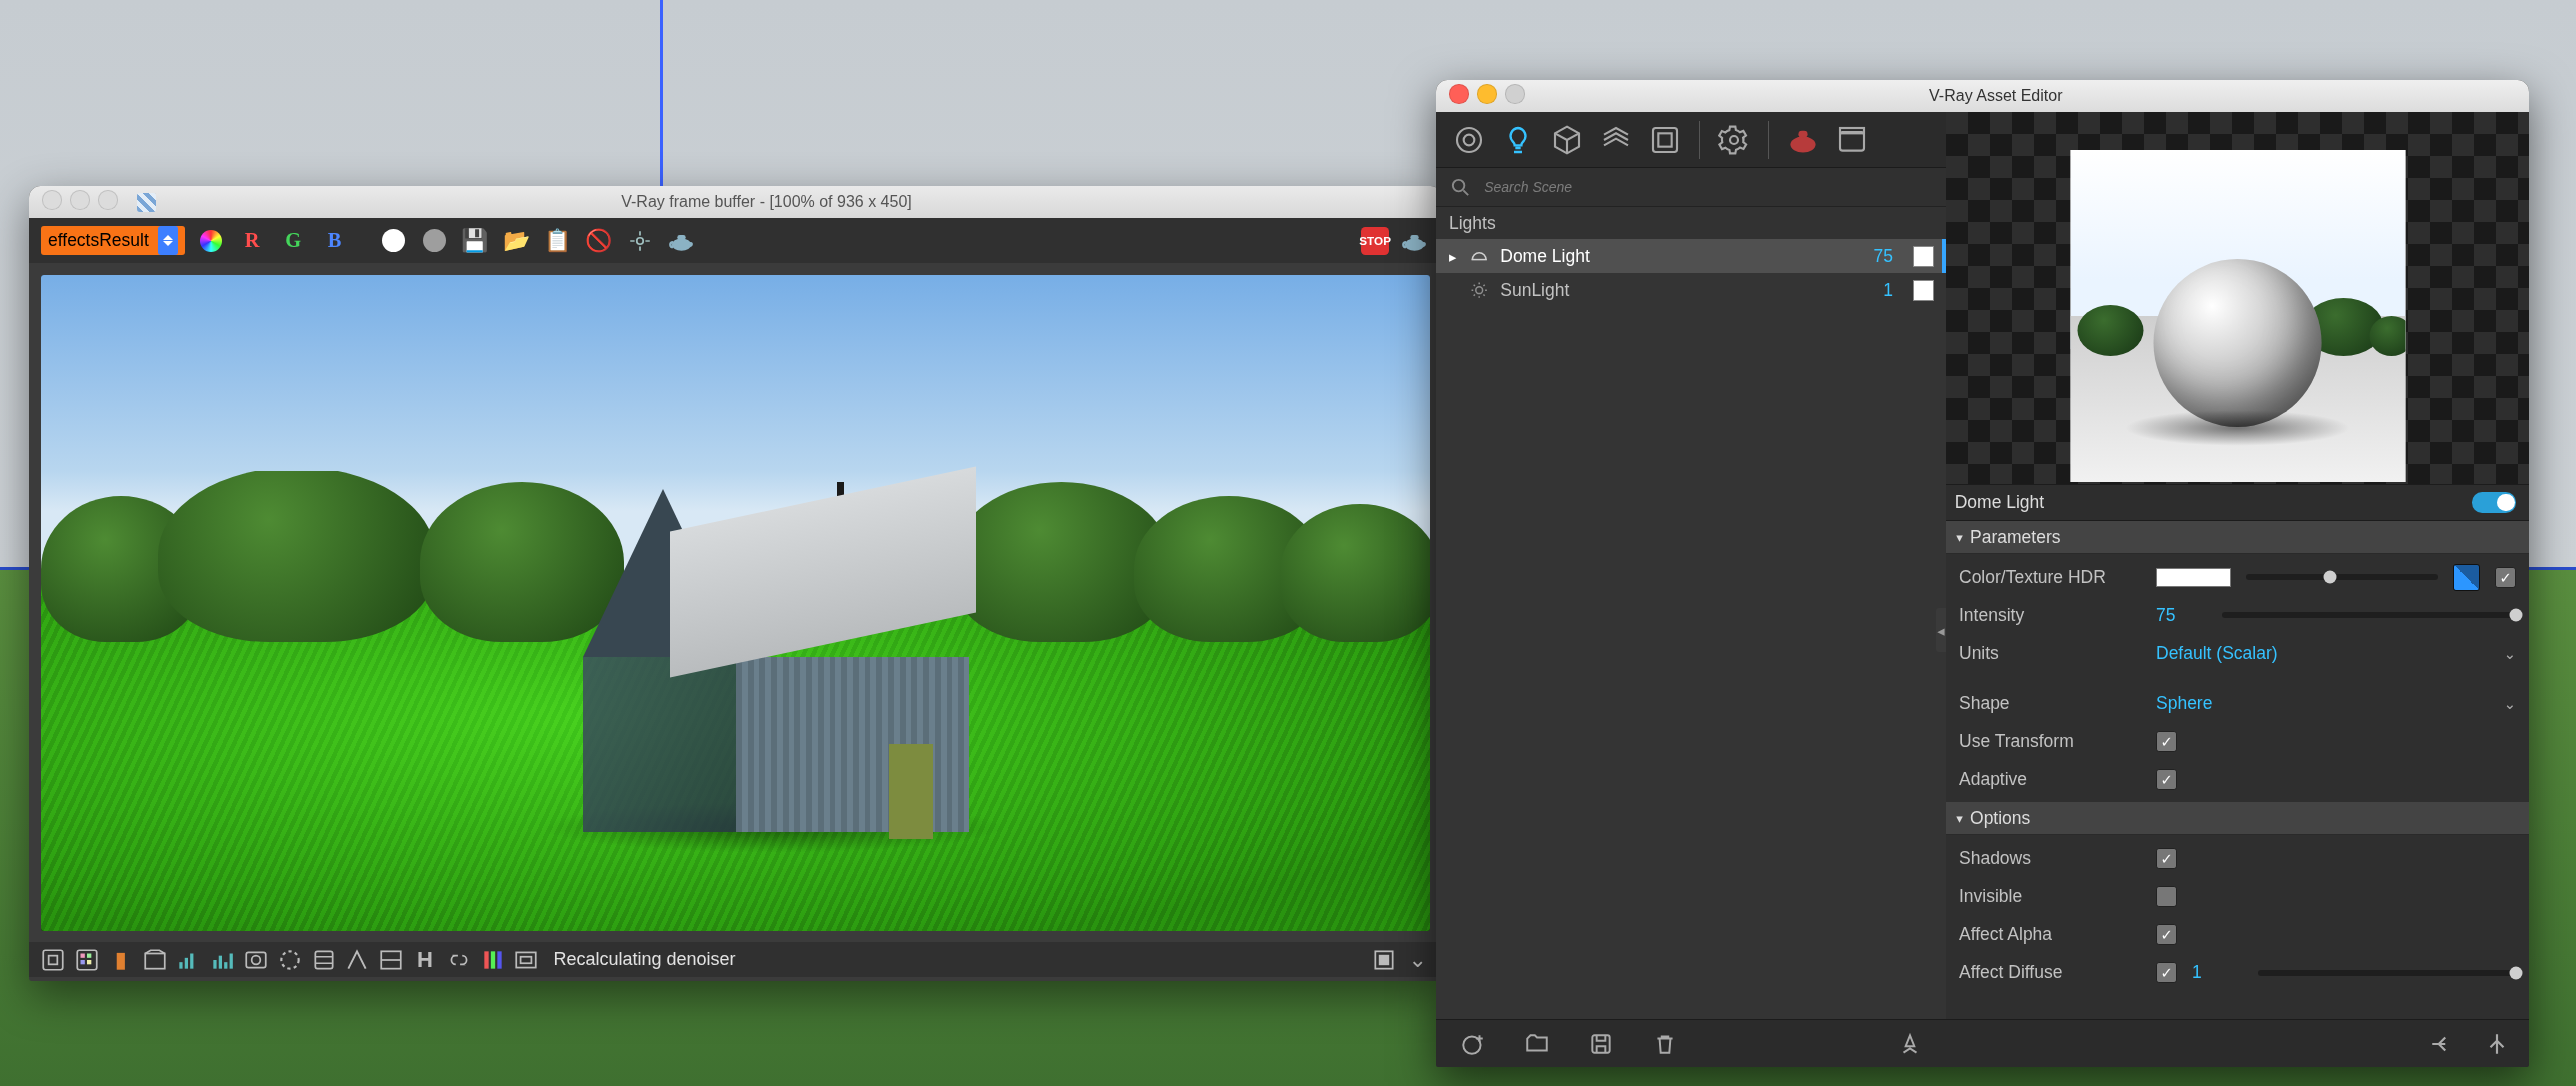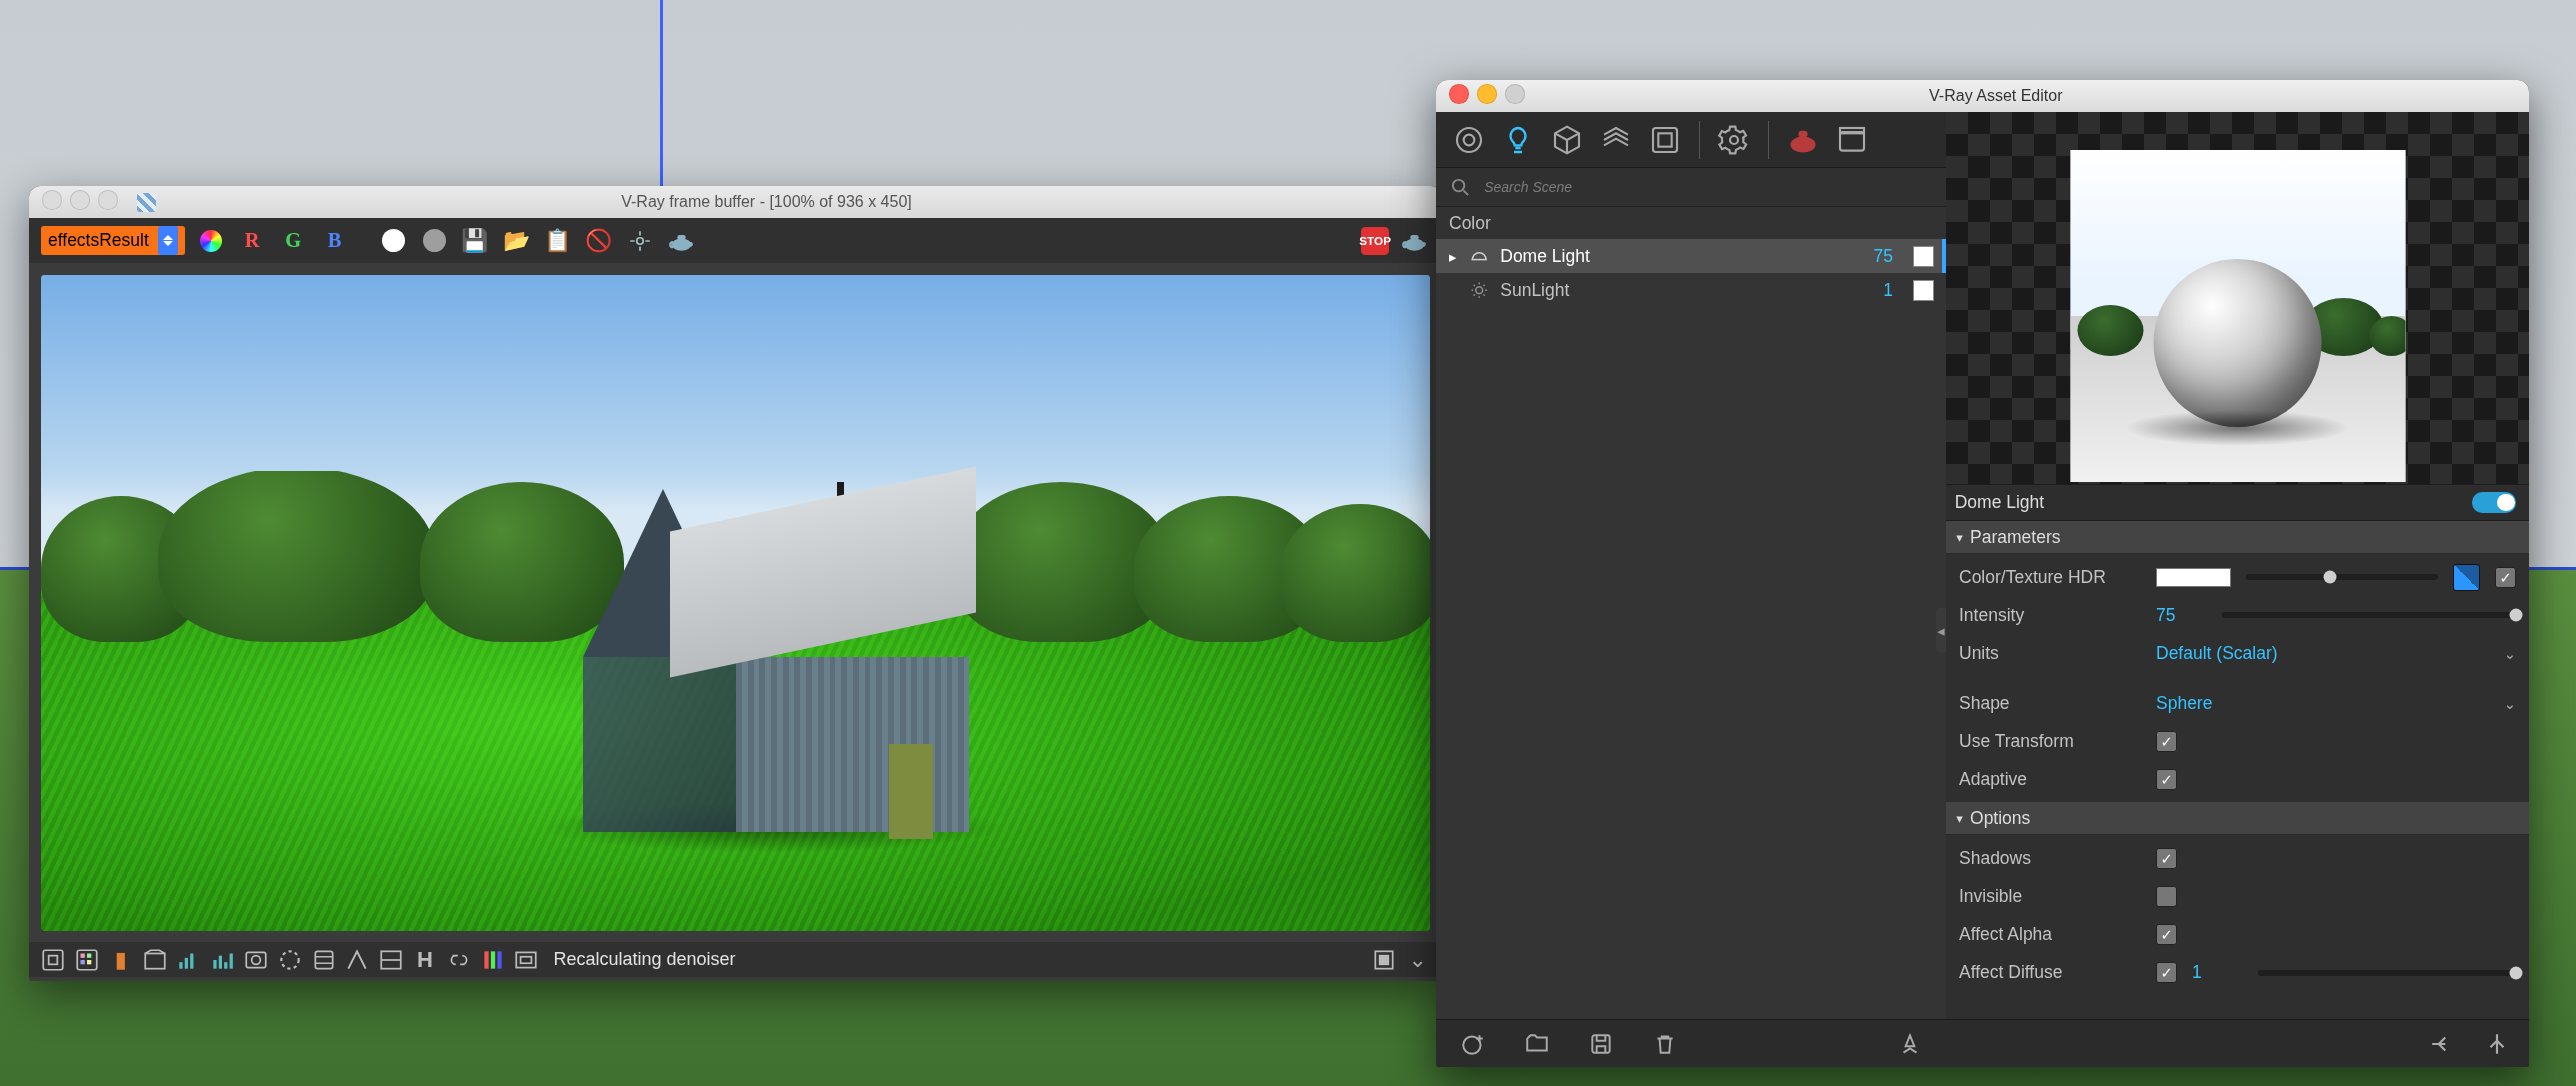--- a/index.html
+++ b/index.html
@@ -529,21 +529,21 @@
 
       <div class="ae-search">
         <svg class="sicn" viewBox="0 0 24 24" fill="none" stroke="#888" stroke-width="2">
             <circle cx="10" cy="10" r="6"></circle>
             <path d="M20 20l-5-5"></path>
           </svg>
         <input placeholder="Search Scene" style="">
       </div>
 
       <div class="ae-cat">
-        <span>Color</span>
+        <span>Lights</span>
       </div>
 
       <div class="ae-list">
         <div class="li sel">
           <span class="arrow">▸</span>
           <span class="licn">
             <svg viewBox="0 0 24 24" width="20.4" height="20.4" fill="none" stroke="#cfcfcf" stroke-width="1.8">
                 <path d="M4 16a8 8 0 0116 0"></path>
                 <path d="M3 16h18"></path>
               </svg>

